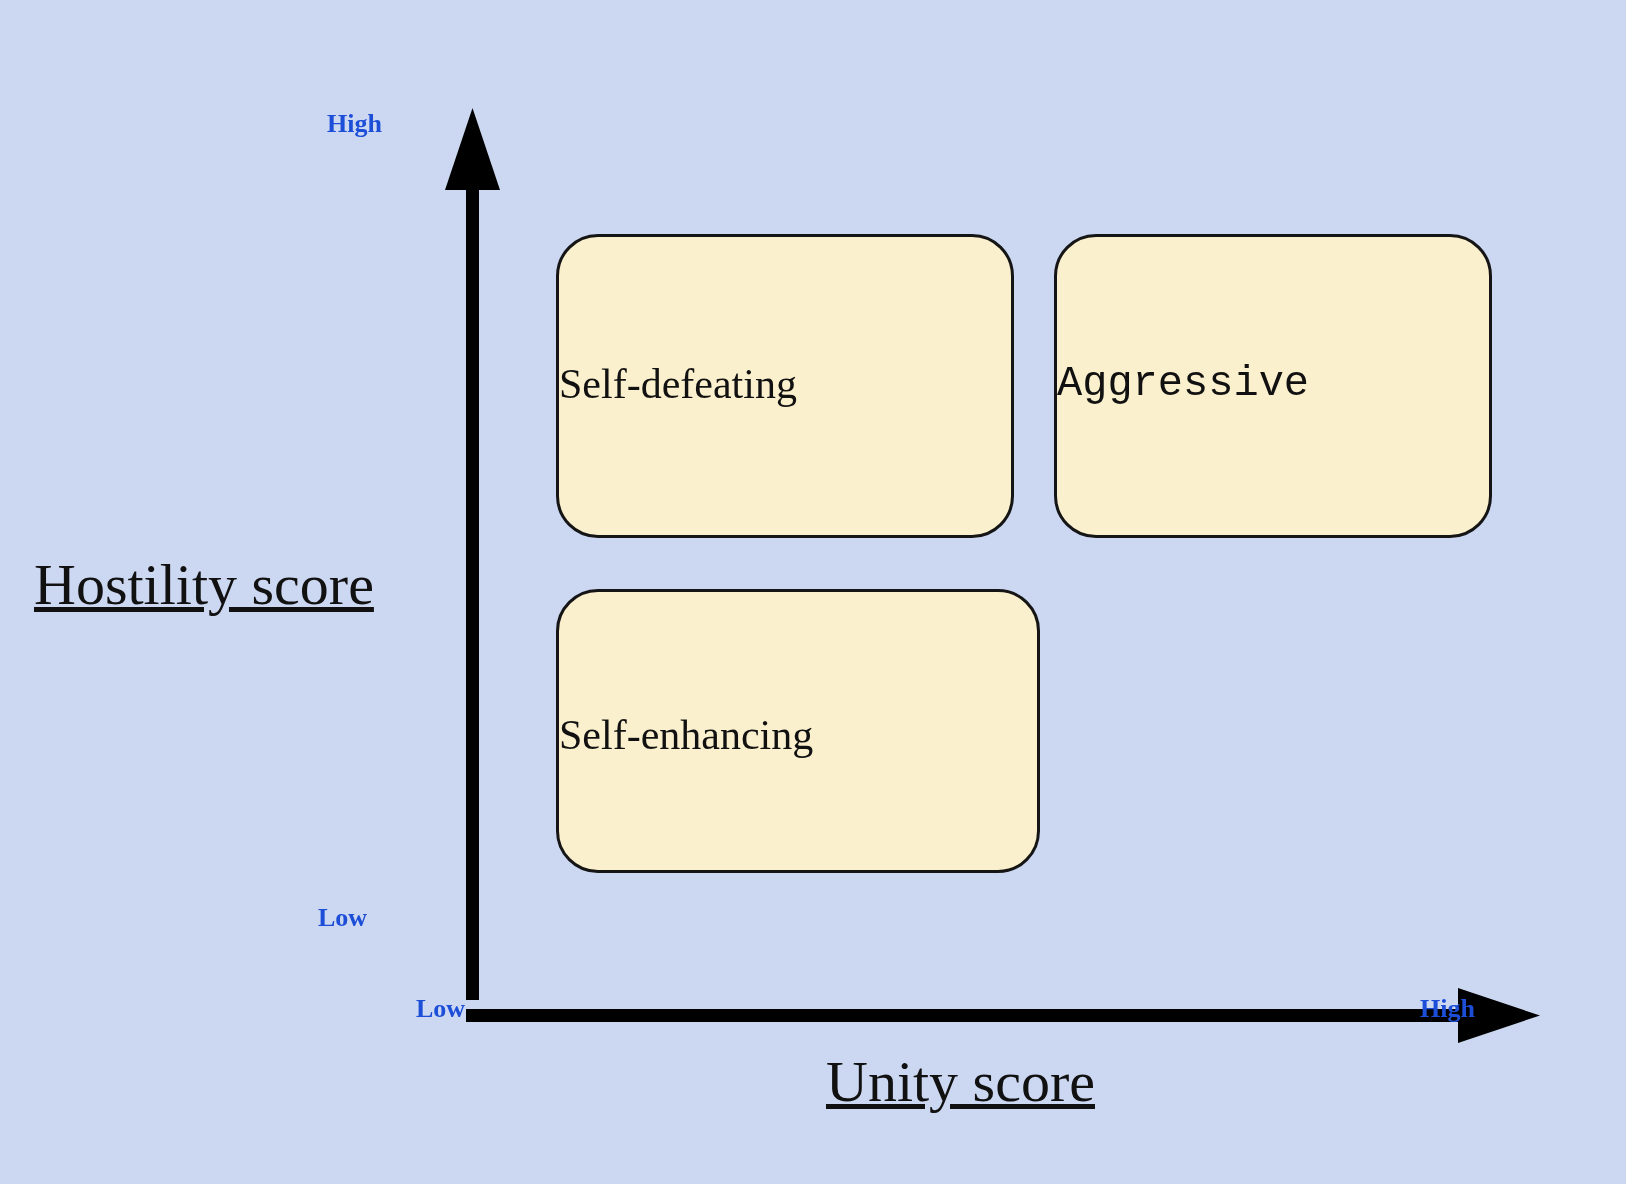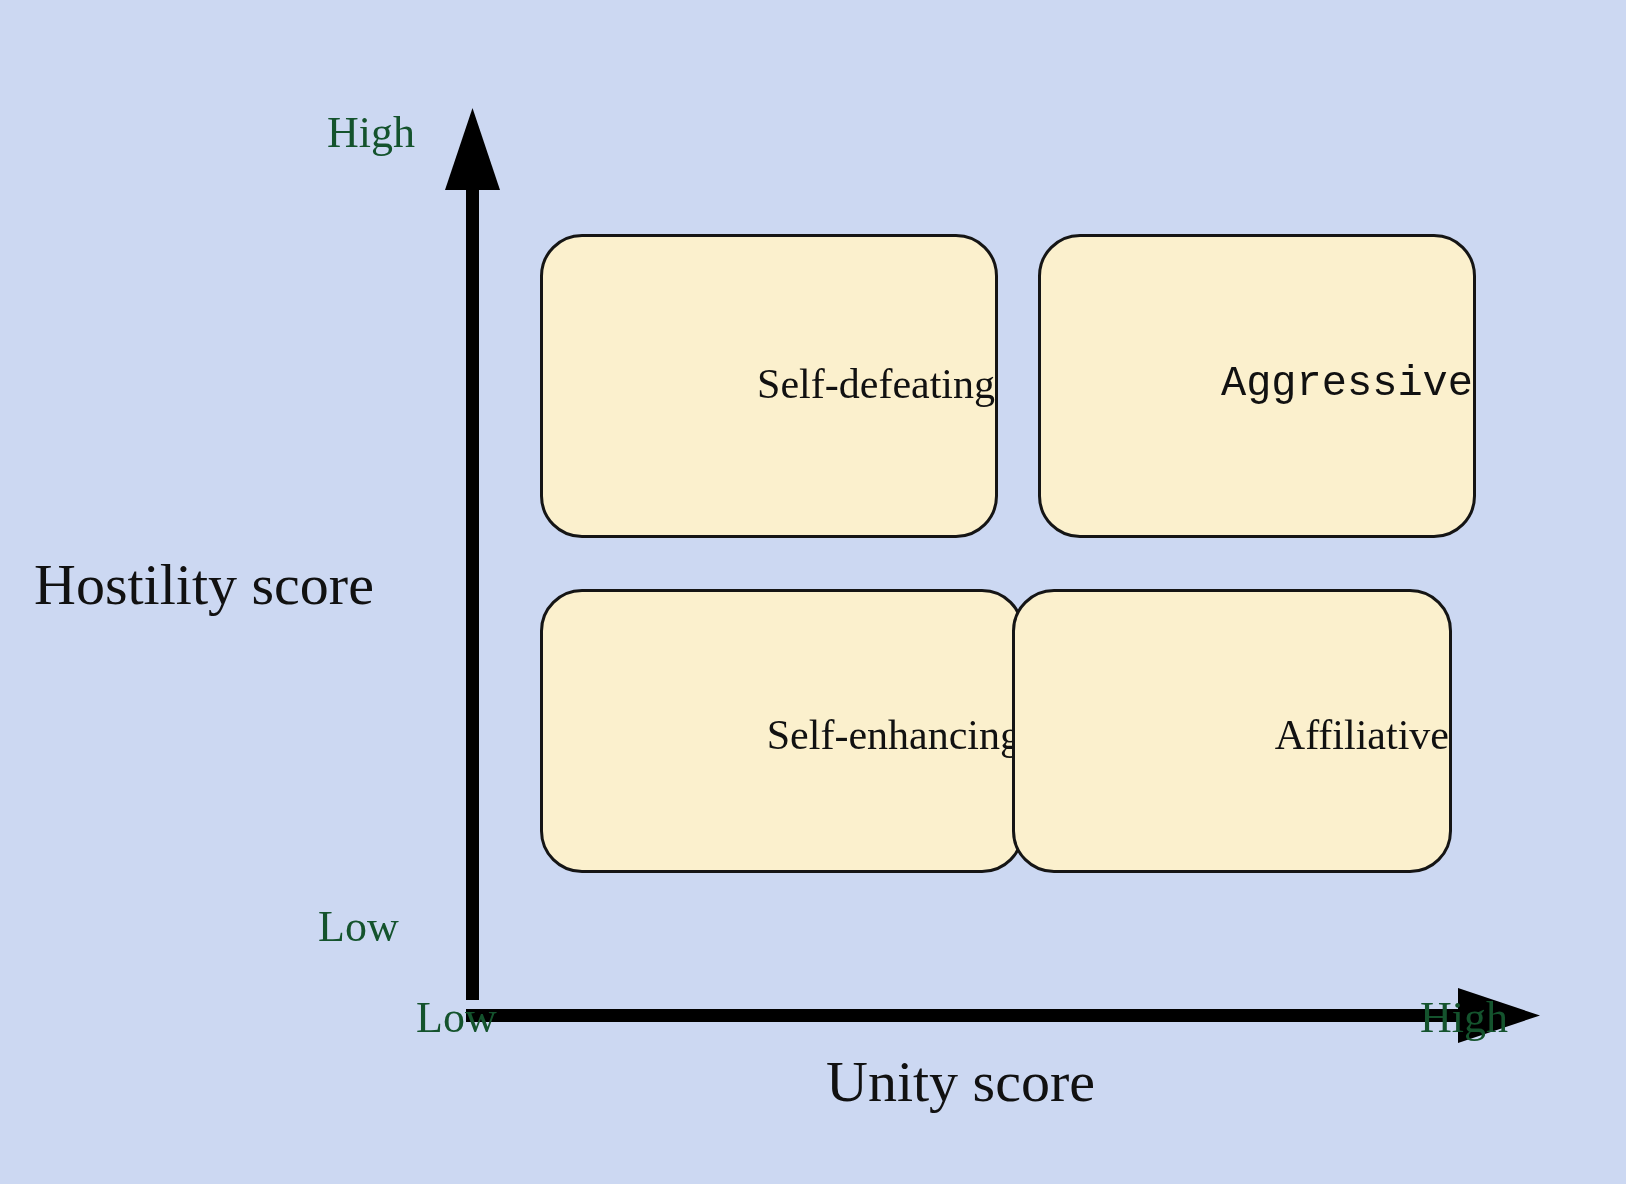--- a/index.html
+++ b/index.html
@@ -27,53 +27,56 @@
     pointer-events: none;
   }
 
   
   .axis-title {
     position: absolute;
     font-size: 58px;
     line-height: 1;
     white-space: nowrap;
     color: #111111;
+    text-decoration: underline;
   }
   #y-axis-title {
     left: 34px;
     top: 556px;
   }
   #x-axis-title {
     left: 826px;
     top: 1022px;
     margin-top: 31px;
   }
 
   .tick-label {
     position: absolute;
-    font-size: 44px;
+    font-size: 26px;
     line-height: 1;
     white-space: nowrap;
-    color: #14532d;
+    color: #1d4ed8;
+    font-weight: bold;
   }
   #y-tick-high { left: 327px; top: 111px; }
   #y-tick-low  { left: 318px; top: 905px; }
   #x-tick-low  { left: 416px; top: 996px; }
   #x-tick-high { left: 1420px; top: 996px; }
 
   
   .quad-box {
     position: absolute;
     background: #fbf0cd;
     border: 3px solid #151515;
     border-radius: 42px;
     box-sizing: border-box;
     display: flex;
     align-items: center;
-    justify-content: flex-end;
+    justify-content: flex-start;
+    margin-left: 16px;
   }
   .quad-label {
     font-size: 42px;
     line-height: 1;
     color: #111111;
     white-space: nowrap;
     text-align: center;
   }
 
   #quad-self-defeating { left: 540px; top: 234px; width: 458px; height: 304px; }
@@ -120,17 +123,14 @@
   </div>
 
   <div class="quad-box" id="quad-aggressive">
     <span class="quad-label">Aggressive</span>
   </div>
 
   <div class="quad-box" id="quad-self-enhancing">
     <span class="quad-label">Self-enhancing</span>
   </div>
 
-  <div class="quad-box" id="quad-affiliative">
-    <span class="quad-label">Affiliative</span>
-  </div>
 
 </div>
 
 </body></html>

